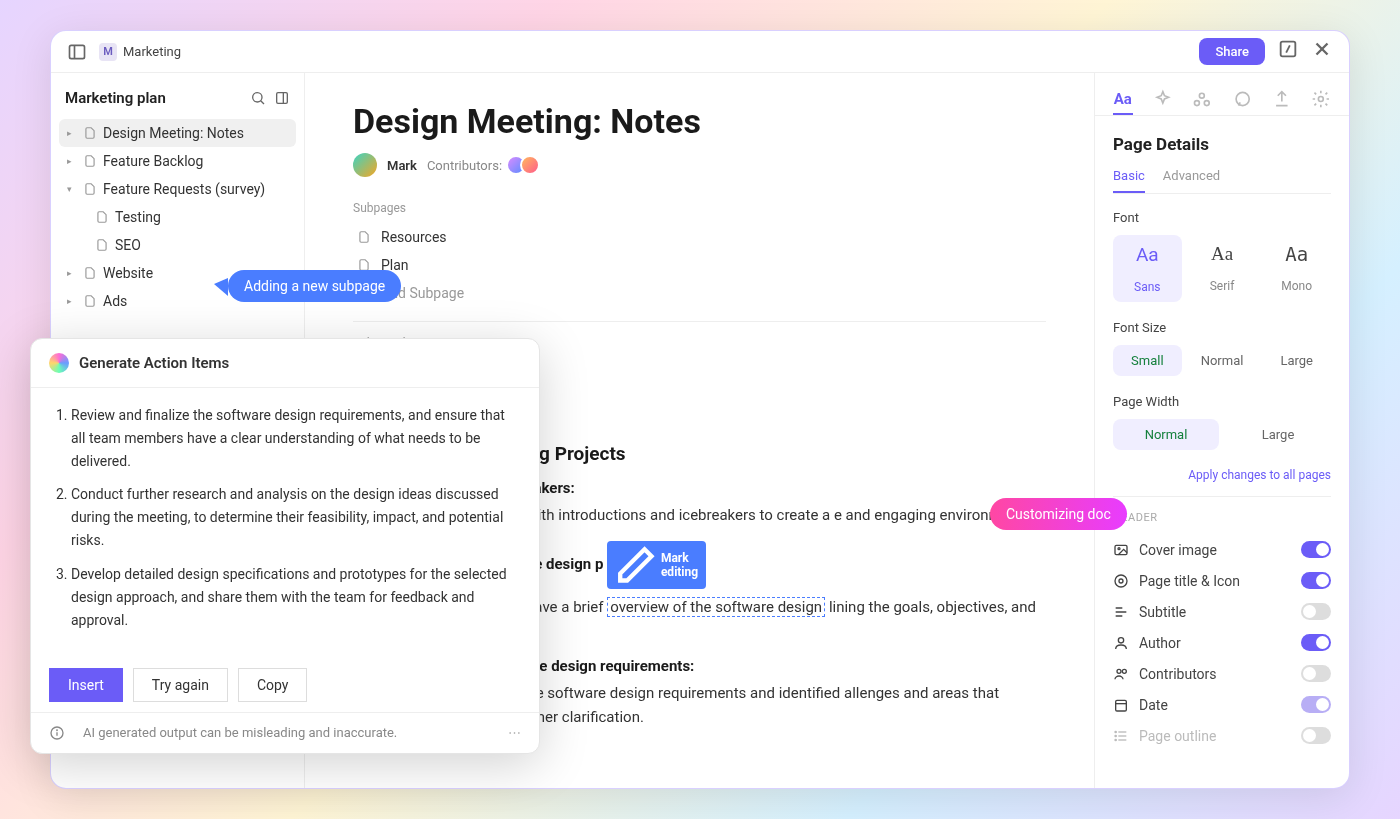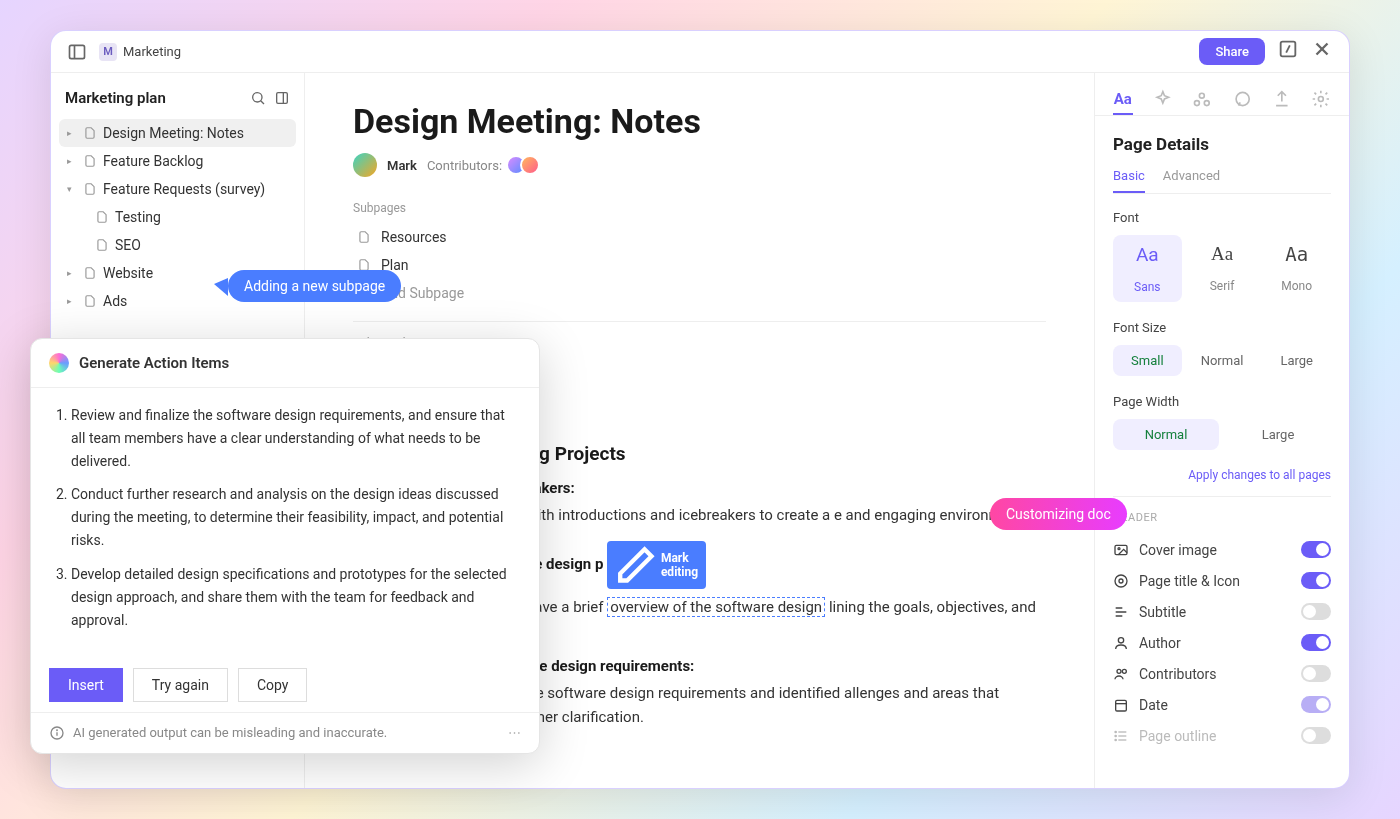--- a/index.html
+++ b/index.html
@@ -75,21 +75,21 @@
 .popup{position:absolute;left:30px;top:338px;width:510px;background:#fff;border-radius:12px;box-shadow:0 10px 50px rgba(0,0,0,.18);border:1px solid #e5e5e5;display:flex;flex-direction:column}
 .popup-header{display:flex;align-items:center;gap:10px;padding:14px 18px;border-bottom:1px solid #eee}
 .ai-icon{width:20px;height:20px;border-radius:50%;background:conic-gradient(#ff6bd6,#6b9cff,#6bffb5,#ffd66b,#ff6bd6)}
 .popup-title{font-size:15px;font-weight:600;color:#333}
 .popup-body{padding:16px 20px;font-size:14px;color:#333;line-height:1.65}
 .popup-body ol{padding-left:20px}
 .popup-body li{margin-bottom:10px}
 .popup-actions{display:flex;gap:10px;padding:10px 18px}
 .btn{padding:8px 18px;border-radius:0;font-size:14px;cursor:pointer;border:1px solid #ddd;background:#fff;color:#333}
 .btn.primary{background:#6b5cf7;color:#fff;border-color:#6b5cf7}
-.popup-footer{display:flex;align-items:center;gap:8px;padding:12px 18px;border-top:1px solid #eee;font-size:13px;color:#888}
+.popup-footer{display:flex;align-items:center;gap:18px;padding:12px 18px;border-top:1px solid #eee;font-size:13px;color:#888}
 .popup-footer .dots{margin-left:auto;color:#aaa;cursor:pointer}
 .callout{position:absolute;background:#4a7dff;color:#fff;font-size:14px;padding:8px 16px;border-radius:20px;z-index:5}
 .callout.pink{background:linear-gradient(90deg,#ff47a3,#e83cff)}
 .callout-arrow{position:absolute;width:0;height:0}
 .callout.subpage .callout-arrow{left:-14px;top:8px;border-right:14px solid #4a7dff;border-top:6px solid transparent;border-bottom:12px solid transparent}
 svg{width:100%;height:100%}
 </style>
 </head>
 <body>
 

